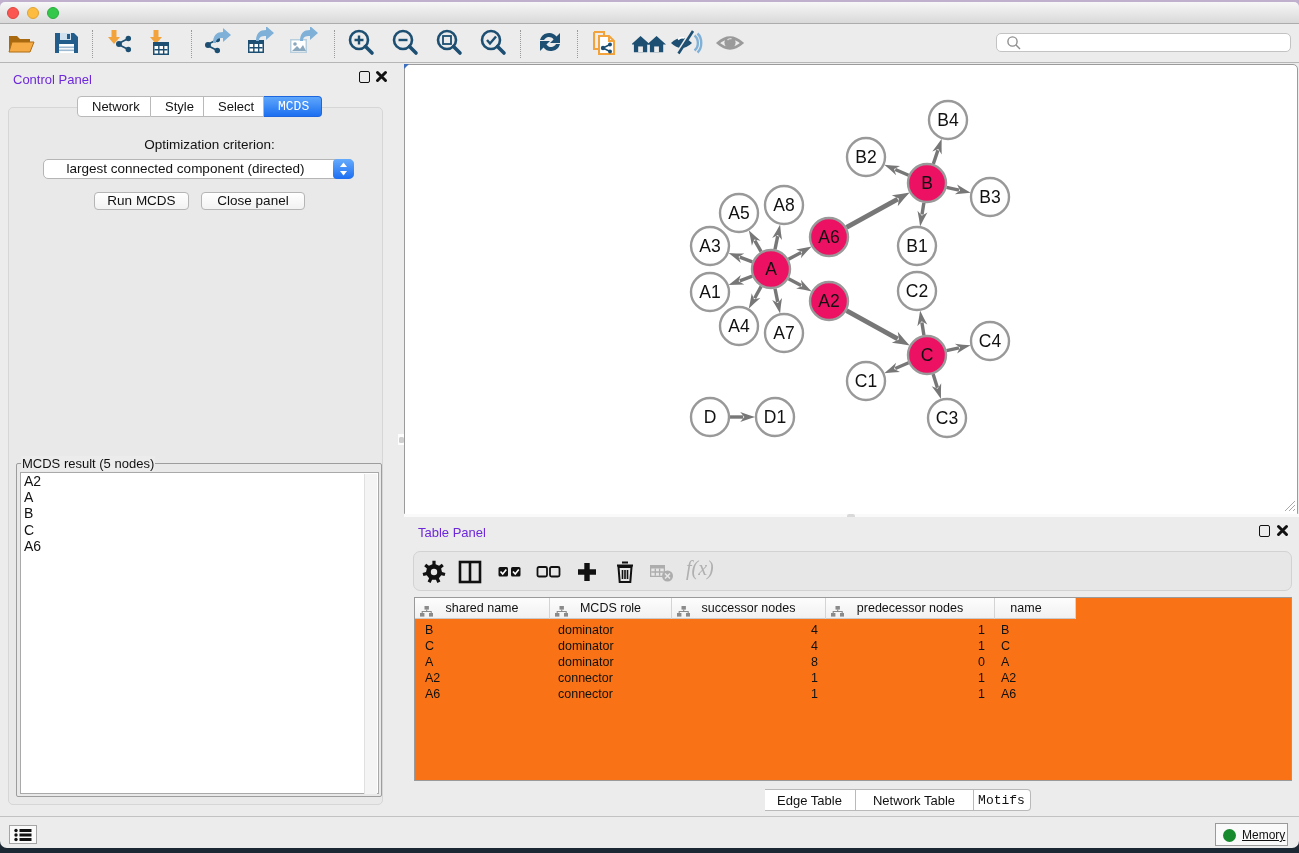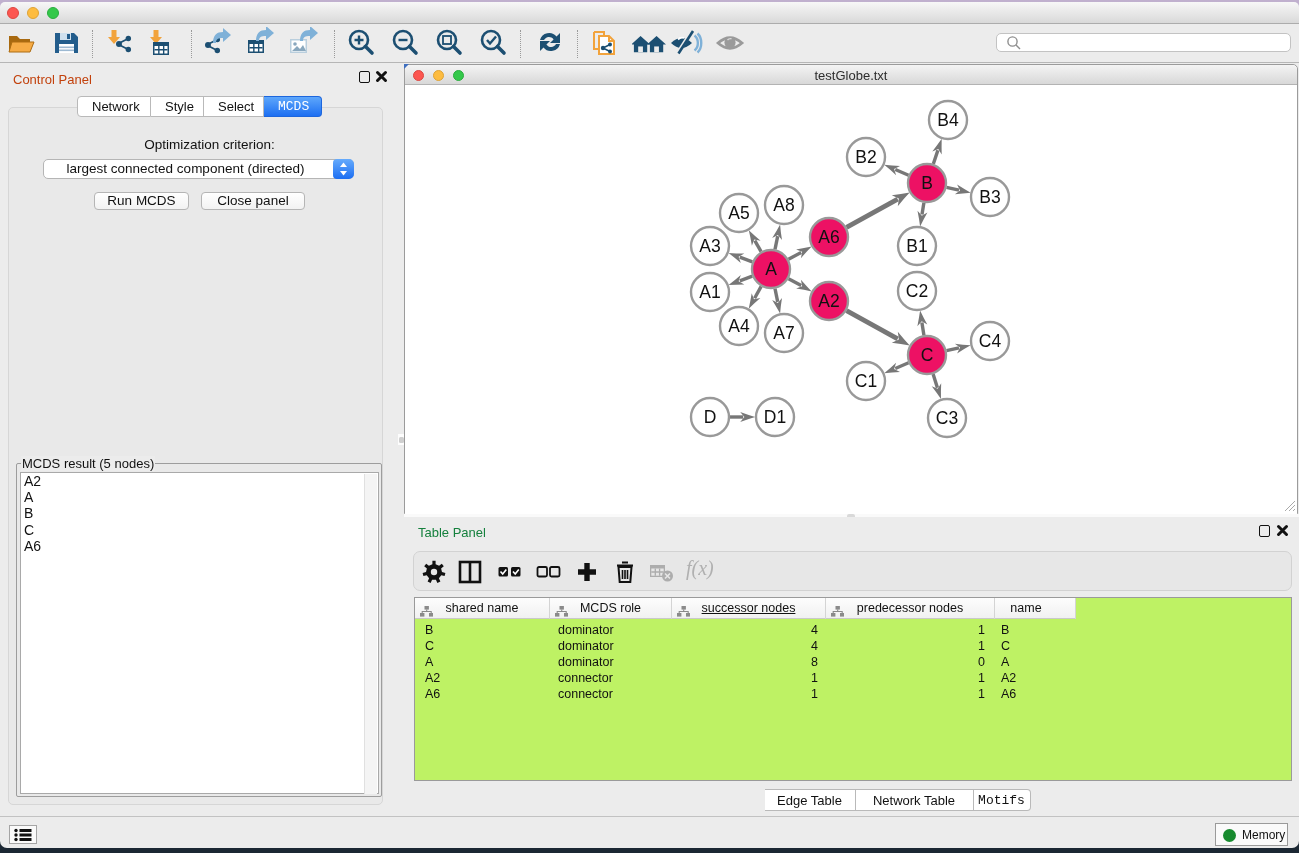--- a/index.html
+++ b/index.html
@@ -22,21 +22,21 @@
 
 #toolbar { position:absolute; left:0; top:24px; width:1299px; height:39px;
   background:#ececec; border-bottom:1px solid #b6b6b6; }
 .tsep { position:absolute; top:6px; height:28px; border-left:1px dotted #9a9a9a; }
 .ticon { position:absolute; top:3px; z-index:3; }
 #searchbox { position:absolute; left:996px; top:9px; width:295px; height:19px;
   background:#fff; border:1px solid #c3c3c3; border-radius:5px; }
 
 
 #cpanel { position:absolute; left:0; top:63px; width:391px; height:753px; background:#ececec; }
-#cpanel .phead { position:absolute; left:13px; top:9px; font-size:13px; color:#c2410c; }
+#cpanel .phead { position:absolute; left:13px; top:9px; font-size:13px; color:#6d28d9; }
 .tabrow { position:absolute; top:33px; height:21px; font-size:13px; z-index:5; }
 .tab { float:left; height:21px; line-height:20px; padding:0 14px; background:#fff;
   border:1px solid #b9b9b9; border-left:none; color:#111; text-align:center; }
 .tab.first { border-left:1px solid #b9b9b9; border-radius:4px 0 0 4px; }
 .tab.last { border-radius:0 4px 4px 0;font-family:Liberation Mono, monospace; }
 .tab.sel { background:linear-gradient(#5ea7fb,#1d6ff2); border-color:#1d66dd; color:#fff; }
 #cpinner { position:absolute; left:8px; top:44px; width:375px; height:698px;
   background:#e9e9e9; border:1px solid #d6d6d6; border-radius:5px; }
 
 
@@ -69,24 +69,24 @@
   background:linear-gradient(#f4f4f4,#d8d8d8); border-bottom:1px solid #b3b3b3;
   border-radius:5px 5px 0 0; }
 #nettitle .title { position:absolute; left:0; right:0; top:3px; text-align:center; font-size:13px; color:#2d2d2d; }
 #nettitle .r { left:8px; top:4.5px; background:#fc5650; border:0.5px solid #dd4741; width:11px; height:11px;}
 #nettitle .y { left:28px; top:4.5px; background:#fdbc40; border:0.5px solid #dfa335; width:11px; height:11px;}
 #nettitle .g { left:48px; top:4.5px; background:#34c84a; border:0.5px solid #2aad3e; width:11px; height:11px;}
 #netcanvas { position:absolute; left:0px; top:21px; width:892px; height:448px; background:#fff; overflow:hidden; }
 
 
 #tpanel { position:absolute; left:404px; top:517px; width:895px; height:299px; background:#ececec; }
-#tpanel .phead { position:absolute; left:14px; top:8px; font-size:13px; color:#15803d; }
+#tpanel .phead { position:absolute; left:14px; top:8px; font-size:13px; color:#6d28d9; }
 #ttool { position:absolute; left:9px; top:34px; width:879px; height:40px;
   background:#e7e7e7; border:1px solid #d2d2d2; border-radius:7px; }
-#ttable { position:absolute; left:10px; top:80px; width:878px; height:184px; background:#bef264; border:1px solid #9a9a9a; }
+#ttable { position:absolute; left:10px; top:80px; width:878px; height:184px; background:#f97316; border:1px solid #9a9a9a; }
 #thead { position:absolute; left:0; top:0; width:661px; height:21px;
   background:linear-gradient(#fdfdfd,#f1f1f1); border-bottom:1px solid #c9c9c9; font-size:12.5px; color:#111; }
 .hcol { position:absolute; top:0; height:21px; border-right:1px solid #d4d4d4; text-align:center; line-height:21px; }
 .trow { position:absolute; font-size:12.5px; color:#111; height:16px; line-height:16px; }
 #ttabs { position:absolute; left:0; width:100%; top:272px; height:22px; font-size:13px; }
 #ttabs .wrap { display:flex; justify-content:center; }
 #ttabs .tab { height:22px; line-height:21px; padding:0; }
 
 
 #statusbar { position:absolute; left:0; top:816px; width:1299px; height:32px;
@@ -269,26 +269,20 @@
     </div>
   </div>
 </div>
 <div id="vdiv">
     <div class="abs" style="left:7px;top:371px;width:6px;height:11px;background:#fdfdfd;"></div>
     <div class="abs" style="left:7.5px;top:374px;width:5px;height:5.5px;background:#cfcfcf;border-radius:1.5px;"></div>
   </div>
 
 <div id="netwin">
     <div class="abs" style="left:-1px;top:-1px;width:0;height:0;border-top:5px solid #3f6fbf;border-right:5px solid transparent;z-index:9;"></div>
-  <div id="nettitle">
-    <div class="tl r"></div>
-      <div class="tl y"></div>
-      <div class="tl g"></div>
-    <div class="title">testGlobe.txt</div>
-  </div>
   <div id="netcanvas">
     <svg width="893" height="427" style="position:absolute;left:0;top:0" font-family="Liberation Sans, sans-serif">
         <line x1="356.1" y1="165.6" x2="349.8" y2="154.6" stroke="#777777" stroke-width="3.4"></line>
         <path d="M343.8,144.2 Q349.5,149.6 355.6,154.7 L349.2,153.6 L346.9,159.7 Q345.6,151.8 343.8,144.2 Z" fill="#777777"></path>
         <line x1="370.0" y1="163.4" x2="372.7" y2="150.2" stroke="#777777" stroke-width="3.4"></line>
         <path d="M375.1,138.4 Q375.7,146.2 377.0,154.1 L372.9,149.0 L367.2,152.1 Q371.4,145.3 375.1,138.4 Z" fill="#777777"></path>
         <line x1="347.3" y1="175.9" x2="334.8" y2="171.2" stroke="#777777" stroke-width="3.4"></line>
         <path d="M323.5,167.0 Q331.3,167.6 339.3,167.6 L333.6,170.8 L335.8,177.0 Q329.8,171.7 323.5,167.0 Z" fill="#777777"></path>
         <line x1="347.3" y1="190.1" x2="334.8" y2="194.8" stroke="#777777" stroke-width="3.4"></line>
         <path d="M323.5,199.0 Q329.8,194.3 335.8,189.0 L333.6,195.2 L339.3,198.4 Q331.3,198.4 323.5,199.0 Z" fill="#777777"></path>
@@ -428,21 +422,21 @@
               </g>
             </svg></span>shared name</div>
         <div class="hcol" style="left:135px;width:122px;"><span style="position:absolute;left:5px;top:5px;"><svg width="13" height="11" viewBox="0 0 13 11" style="">
               <g fill="#8a8a8a">
                 <rect x="4.5" y="0" width="4.4" height="3.6"></rect>
                 <rect x="0" y="7" width="4.4" height="3.6"></rect>
                 <rect x="9" y="7" width="4.4" height="3.6"></rect>
                 <path d="M6.7 3.6 v2 M2.2 7 v-1.5 h9 V7" fill="none" stroke="#8a8a8a" stroke-width="1.1"></path>
               </g>
             </svg></span>MCDS role</div>
-        <div class="hcol" style="left:257px;width:154px;text-decoration:underline;"><span style="position:absolute;left:5px;top:5px;"><svg width="13" height="11" viewBox="0 0 13 11" style="">
+        <div class="hcol" style="left:257px;width:154px;"><span style="position:absolute;left:5px;top:5px;"><svg width="13" height="11" viewBox="0 0 13 11" style="">
               <g fill="#8a8a8a">
                 <rect x="4.5" y="0" width="4.4" height="3.6"></rect>
                 <rect x="0" y="7" width="4.4" height="3.6"></rect>
                 <rect x="9" y="7" width="4.4" height="3.6"></rect>
                 <path d="M6.7 3.6 v2 M2.2 7 v-1.5 h9 V7" fill="none" stroke="#8a8a8a" stroke-width="1.1"></path>
               </g>
             </svg></span>successor nodes</div>
         <div class="hcol" style="left:411px;width:169px;"><span style="position:absolute;left:5px;top:5px;"><svg width="13" height="11" viewBox="0 0 13 11" style="">
               <g fill="#8a8a8a">
                 <rect x="4.5" y="0" width="4.4" height="3.6"></rect>
@@ -497,16 +491,16 @@
           <circle cx="2" cy="7" r="1.7"></circle>
           <circle cx="2" cy="11.5" r="1.7"></circle>
 <rect x="5.5" y="1" width="12" height="3"></rect>
           <rect x="5.5" y="5.5" width="12" height="3"></rect>
           <rect x="5.5" y="10" width="12" height="3"></rect>
         </g>
       </svg>
     </div>
   <div id="membtn">
       <div class="abs" style="left:7px;top:5px;width:13px;height:13px;border-radius:50%;background:#178a2e;"></div>
-      <div class="abs" style="left:26px;top:4px;">Memory</div>
+      <div class="abs" style="left:26px;top:4px;text-decoration:underline;">Memory</div>
     </div>
 </div>
 <div id="bottomstrip"></div>
 
 </body></html>

